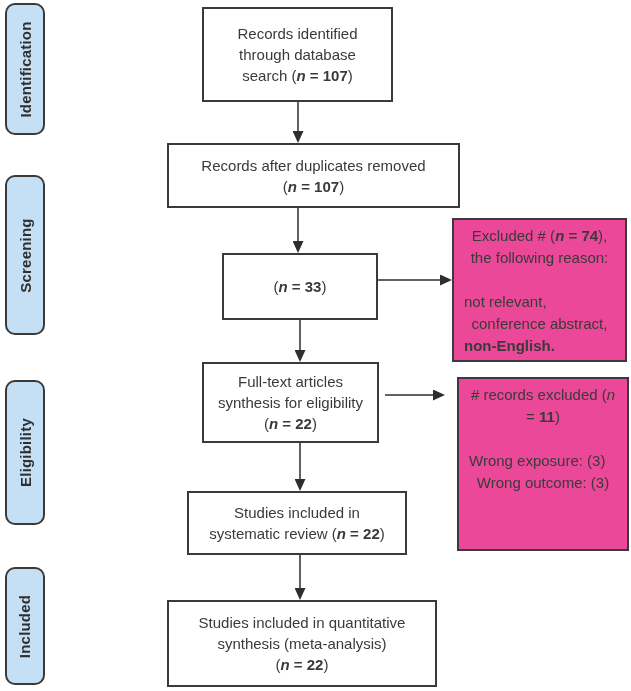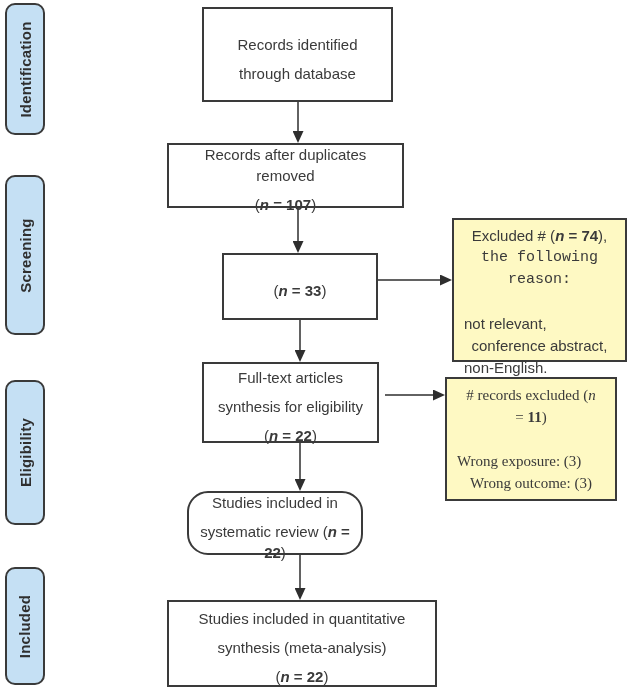--- a/index.html
+++ b/index.html
@@ -21,35 +21,35 @@
   #stage-screening{top:175px;height:160px;}
   #stage-eligibility{top:380px;height:145px;}
   #stage-included{top:567px;height:118px;}
 
   
   .fbox{
     position:absolute;box-sizing:border-box;border:2px solid #3a3a3a;background:#ffffff;
     display:flex;flex-direction:column;justify-content:center;
     font-size:15px;line-height:21px;text-align:center;padding:2px 6px;
   }
-  .fbox .line{width:100%;margin-top:8px;}
+  .fbox .line{width:100%;}
   #box-identified{left:202px;top:7px;width:191px;height:95px;}
-  #box-duplicates{left:167px;top:143px;width:237px;height:65px;}
+  #box-duplicates{left:167px;top:143px;width:293px;height:65px;}
   #box-abstracts{left:222px;top:253px;width:156px;height:67px;}
   #box-fulltext{left:202px;top:362px;width:177px;height:81px;}
-  #box-systematic{left:187px;top:491px;width:176px;height:64px;border-radius:21px;}
+  #box-systematic{left:187px;top:491px;width:220px;height:64px;}
   #box-quantitative{left:167px;top:600px;width:270px;height:87px;}
 
   
   .sbox{
-    position:absolute;box-sizing:border-box;border:2px solid #3a3a3a;background:#fef9c3;
+    position:absolute;box-sizing:border-box;border:2px solid #3a3a3a;background:#ec4899;
     font-size:15px;line-height:22px;padding:5px 10px;text-align:center;
   }
   #box-excluded-screening{left:452px;top:218px;width:175px;height:144px;}
-  #box-excluded-eligibility{left:445px;top:377px;width:172px;height:124px;font-family:Liberation Serif, serif;}
+  #box-excluded-eligibility{left:457px;top:377px;width:172px;height:174px;}
 
   
   #arrow-layer{position:absolute;left:0;top:0;width:631px;height:691px;pointer-events:none;}
   #arrow-layer line{stroke:#2e2e2e;stroke-width:1.5;}
 </style>
 </head>
 <body>
 
 <div class="canvas">
 
@@ -77,20 +77,21 @@
   <div class="stage" id="stage-eligibility">
     <span class="vtext">Eligibility</span>
   </div>
   <div class="stage" id="stage-included">
     <span class="vtext">Included</span>
   </div>
 
   <div class="fbox" id="box-identified">
       <div class="line"><span>Records identified</span></div>
       <div class="line"><span>through database</span></div>
+      <div class="line"><span>search (</span><span style="font-weight: bold; font-style: italic;">n</span><span style="font-weight: bold;"> = 107</span><span>)</span></div>
     </div>
   <div class="fbox" id="box-duplicates">
       <div class="line"><span>Records after duplicates removed</span></div>
       <div class="line"><span>(</span><span style="font-weight: bold; font-style: italic;">n</span><span style="font-weight: bold;"> = 107</span><span>)</span></div>
     </div>
   <div class="fbox" id="box-abstracts">
       <div class="line"><span>(</span><span style="font-weight: bold; font-style: italic;">n</span><span style="font-weight: bold;"> = 33</span><span>)</span></div>
     </div>
   <div class="fbox" id="box-fulltext">
       <div class="line"><span>Full-text articles</span></div>
@@ -102,25 +103,25 @@
       <div class="line"><span>systematic review (</span><span style="font-weight: bold; font-style: italic;">n</span><span style="font-weight: bold;"> = 22</span><span>)</span></div>
     </div>
   <div class="fbox" id="box-quantitative">
       <div class="line"><span>Studies included in quantitative</span></div>
       <div class="line"><span>synthesis (meta-analysis)</span></div>
       <div class="line"><span>(</span><span style="font-weight: bold; font-style: italic;">n</span><span style="font-weight: bold;"> = 22</span><span>)</span></div>
     </div>
 
   <div class="sbox" id="box-excluded-screening">
       <div class="line" style="text-align: center;"><span>Excluded # (</span><span style="font-weight: bold; font-style: italic;">n</span><span style="font-weight: bold;"> = 74</span><span>),</span></div>
-      <div class="line" style="text-align: center; font-family: Liberation Mono, monospace;"><span>the following reason:</span></div>
+      <div class="line" style="text-align: center;"><span>the following reason:</span></div>
       <div class="line">&nbsp;</div>
       <div class="line" style="text-align: left;"><span>not relevant,</span></div>
       <div class="line" style="text-align: center;"><span>conference abstract,</span></div>
-      <div class="line" style="text-align: left;"><span>non-English.</span></div>
+      <div class="line" style="text-align: left; font-weight: bold;"><span>non-English.</span></div>
     </div>
   <div class="sbox" id="box-excluded-eligibility">
       <div class="line" style="text-align: center;"><span># records excluded (</span><span style="font-style: italic;">n</span></div>
       <div class="line" style="text-align: center;"><span>= </span><span style="font-weight: bold;">11</span><span>)</span></div>
       <div class="line">&nbsp;</div>
       <div class="line" style="text-align: left;"><span>Wrong exposure: (3)</span></div>
       <div class="line" style="text-align: center;"><span>Wrong outcome: (3)</span></div>
     </div>
 
 </div>

